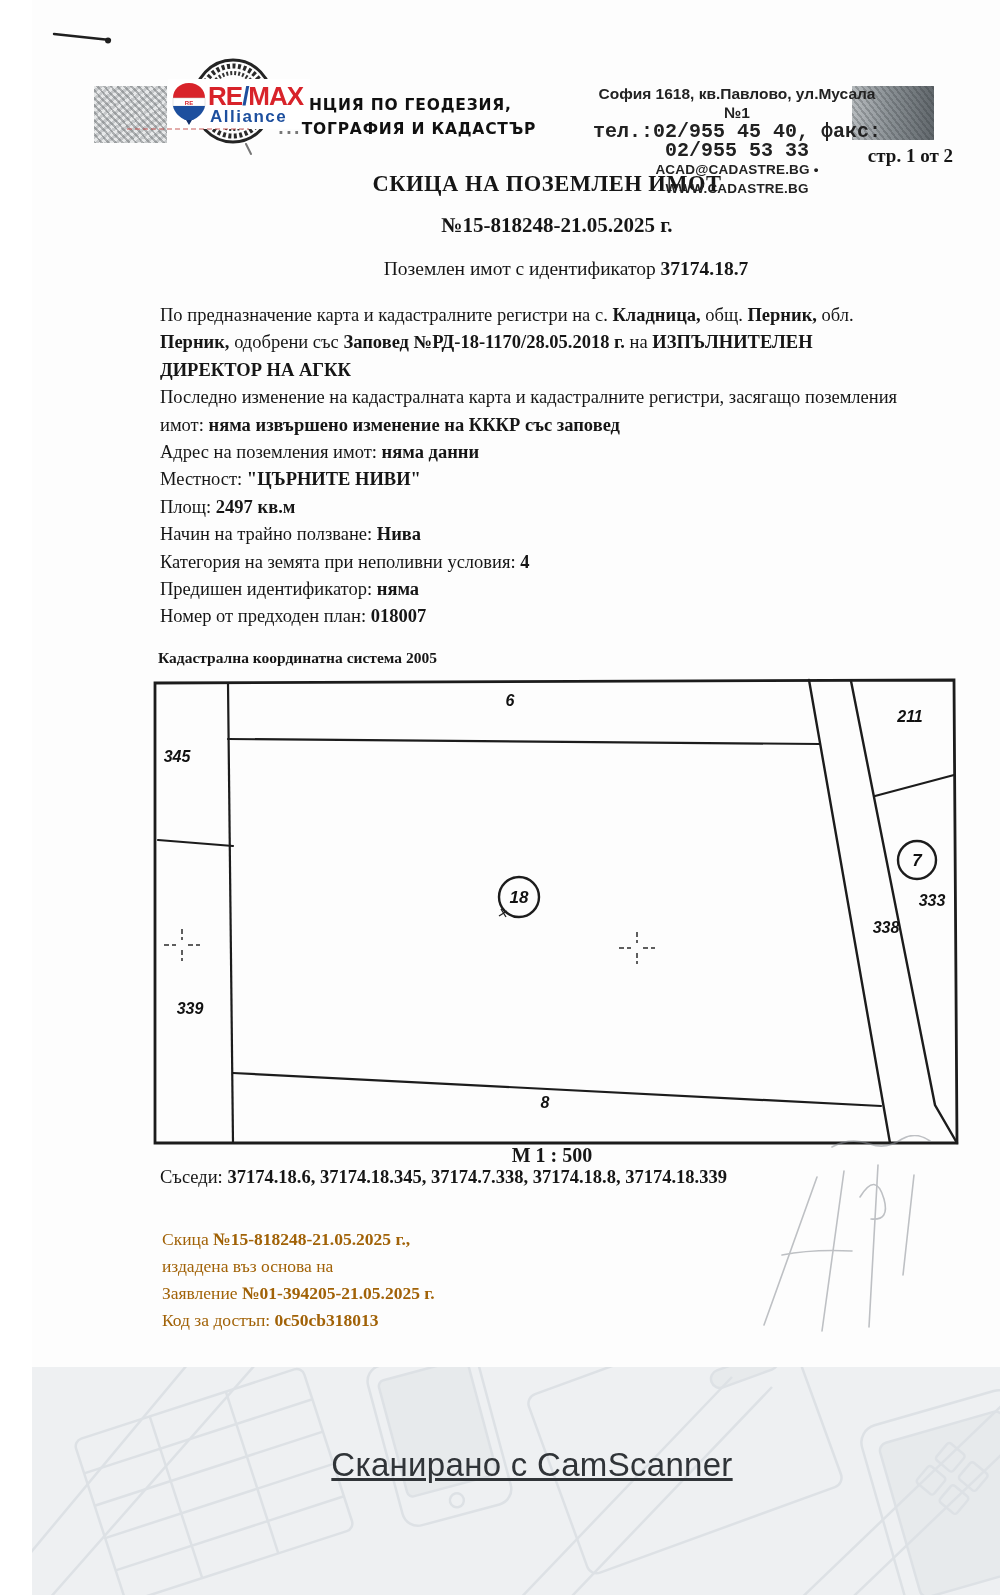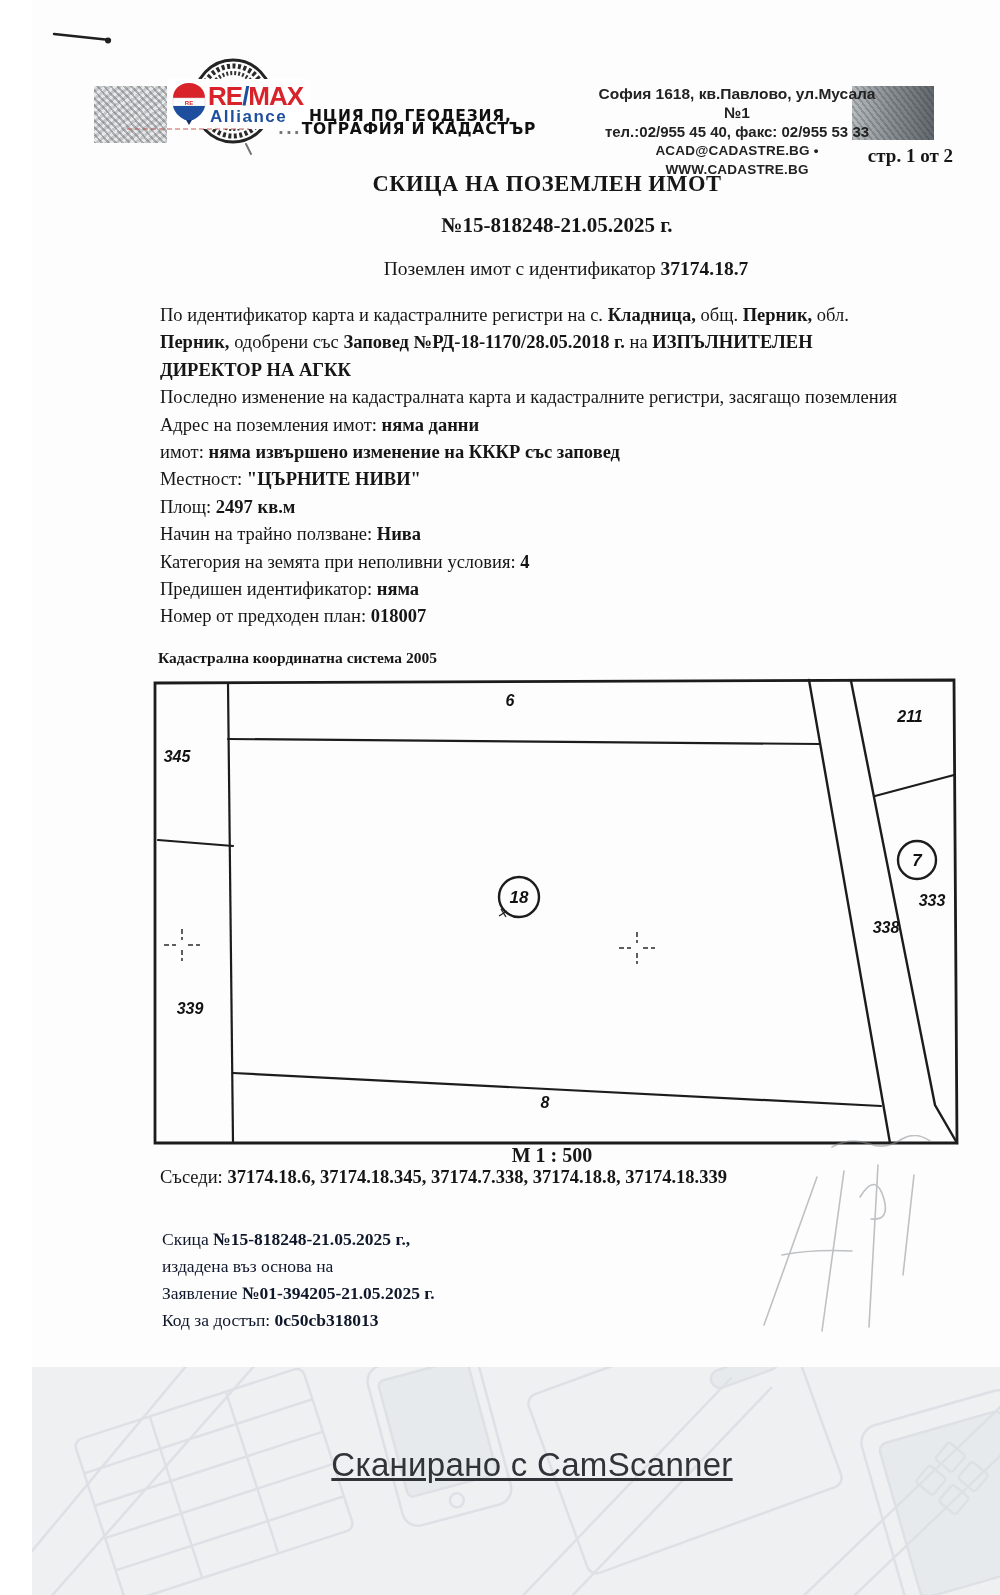--- a/index.html
+++ b/index.html
@@ -22,33 +22,33 @@
   .remax-wordmark .red{color:#d8232a;}
   .remax-wordmark .blue{color:#1d4f9e;}
   .remax-sub{left:178px;top:107px;z-index:3;font-family:"Liberation Sans",sans-serif;
      font-weight:700;font-size:17px;letter-spacing:1.5px;color:#1d4f9e;text-align:right;}
   .agency-line{font-family:"DejaVu Sans",sans-serif;font-weight:800;font-size:15.5px;
      letter-spacing:.8px;color:#101010;z-index:3;white-space:nowrap;}
   .agency-dots{color:#777;letter-spacing:2px;}
   .addr{left:552px;top:84px;width:306px;text-align:center;z-index:3;
      font-family:"Liberation Sans",sans-serif;font-weight:700;color:#222;}
   .addr .a1{font-size:15.5px;line-height:19px;}
-  .addr .a2{font-size:15px;line-height:19px;}
+  .addr .a2{font-size:20px;line-height:19px;font-family:Liberation Mono, monospace;}
   .addr .a3{font-size:13.5px;line-height:19px;letter-spacing:.2px;}
   .page-num{left:791px;top:145px;width:130px;text-align:right;font-weight:bold;font-size:19px;}
   
   .doc-title{left:15px;top:171px;width:1000px;text-align:center;font-weight:bold;font-size:22.5px;letter-spacing:.5px;}
   .doc-number{left:50px;top:213px;width:950px;text-align:center;font-weight:bold;font-size:21px;}
   .doc-subtitle{left:68px;top:258px;width:932px;text-align:center;font-size:19.5px;}
   .body-block{left:128px;top:302px;width:800px;font-size:18.5px;}
   .body-block .ln{line-height:27.4px;white-space:nowrap;}
   .coord-label{left:126px;top:649px;font-weight:bold;font-size:15.5px;}
   .scale-label{left:20px;top:1144px;width:1000px;text-align:center;font-weight:bold;font-size:20px;}
   .neighbors{left:128px;top:1167px;font-size:18.5px;white-space:nowrap;}
-  .footer-block{left:130px;top:1226px;font-size:17.5px;color:#0f172a;}
+  .footer-block{left:130px;top:1226px;font-size:17.5px;color:#a16207;}
   .footer-block .ln{line-height:27px;white-space:nowrap;}
   
   .cs-band{left:0;top:1367px;width:1000px;height:228px;background:#eef0f2;}
   .cs-overlay-brand{left:124px;top:1462px;z-index:3;font-family:"Liberation Sans",sans-serif;
      font-weight:800;font-size:37px;letter-spacing:.5px;color:#c05551;opacity:.85;white-space:nowrap;}
   .cs-watermark{left:0;top:1446px;width:1000px;text-align:center;z-index:4;
      font-family:"Liberation Sans",sans-serif;font-size:33px;color:#303438;letter-spacing:.3px;text-decoration:underline;}
 </style>
 </head>
 <body>
@@ -83,42 +83,42 @@
   <div class="abs remax-wordmark"><span class="red">RE</span><span class="blue">/</span><span class="red">MAX</span></div>
   <div class="abs remax-sub">Alliance</div>
 
   <svg class="abs" style="left:95px;top:126px;z-index:3;" width="122" height="6" viewBox="0 0 122 6">
     <line x1="0" y1="3" x2="122" y2="3" stroke="#c34b48" stroke-width="2" stroke-dasharray="5 3" opacity=".45"></line>
   </svg>
   <svg class="abs" style="left:210px;top:142px;" width="14" height="16" viewBox="0 0 14 16">
     <path d="M4,2 L9,12" stroke="#555" stroke-width="2" stroke-linecap="round" opacity=".8"></path>
   </svg>
 
-  <div class="abs agency-line" style="left:277px;top:107px;">НЦИЯ ПО ГЕОДЕЗИЯ,</div>
+  <div class="abs agency-line" style="left:277px;top:96px;">НЦИЯ ПО ГЕОДЕЗИЯ,</div>
   <div class="abs agency-line" style="left:246px;top:120px;"><span class="agency-dots">...</span><span>ТОГРАФИЯ И КАДАСТЪР</span></div>
 
   <div class="abs addr">
     <div class="a1">София 1618, кв.Павлово, ул.Мусала №1</div>
     <div class="a2">тел.:02/955 45 40, факс: 02/955 53 33</div>
     <div class="a3">ACAD@CADASTRE.BG • WWW.CADASTRE.BG</div>
   </div>
 
   <div class="abs page-num">стр. 1 от 2</div>
 
   <div class="abs doc-title">СКИЦА НА ПОЗЕМЛЕН ИМОТ</div>
   <div class="abs doc-number">№15-818248-21.05.2025 г.</div>
   <div class="abs doc-subtitle"><span>Поземлен имот с идентификатор </span><span class="bseg">37174.18.7</span></div>
 
   <div class="abs body-block">
-    <div class="ln"><span>По идентификатор карта и кадастралните регистри на с. </span><span class="bseg">Кладница,</span><span> общ. </span><span class="bseg">Перник,</span><span> обл.</span></div>
+    <div class="ln"><span>По предназначение карта и кадастралните регистри на с. </span><span class="bseg">Кладница,</span><span> общ. </span><span class="bseg">Перник,</span><span> обл.</span></div>
     <div class="ln"><span class="bseg">Перник,</span><span> одобрени със </span><span class="bseg">Заповед №РД-18-1170/28.05.2018 г.</span><span> на </span><span class="bseg">ИЗПЪЛНИТЕЛЕН</span></div>
     <div class="ln"><span class="bseg">ДИРЕКТОР НА АГКК</span></div>
     <div class="ln"><span>Последно изменение на кадастралната карта и кадастралните регистри, засягащо поземления</span></div>
+    <div class="ln"><span>имот: </span><span class="bseg">няма извършено изменение на КККР със заповед</span></div>
     <div class="ln"><span>Адрес на поземления имот: </span><span class="bseg">няма данни</span></div>
-    <div class="ln"><span>имот: </span><span class="bseg">няма извършено изменение на КККР със заповед</span></div>
     <div class="ln"><span>Местност: </span><span class="bseg">"ЦЪРНИТЕ НИВИ"</span></div>
     <div class="ln"><span>Площ: </span><span class="bseg">2497 кв.м</span></div>
     <div class="ln"><span>Начин на трайно ползване: </span><span class="bseg">Нива</span></div>
     <div class="ln"><span>Категория на земята при неполивни условия: </span><span class="bseg">4</span></div>
     <div class="ln"><span>Предишен идентификатор: </span><span class="bseg">няма</span></div>
     <div class="ln"><span>Номер от предходен план: </span><span class="bseg">018007</span></div>
   </div>
 
   <div class="abs coord-label">Кадастрална координатна система 2005</div>
 

